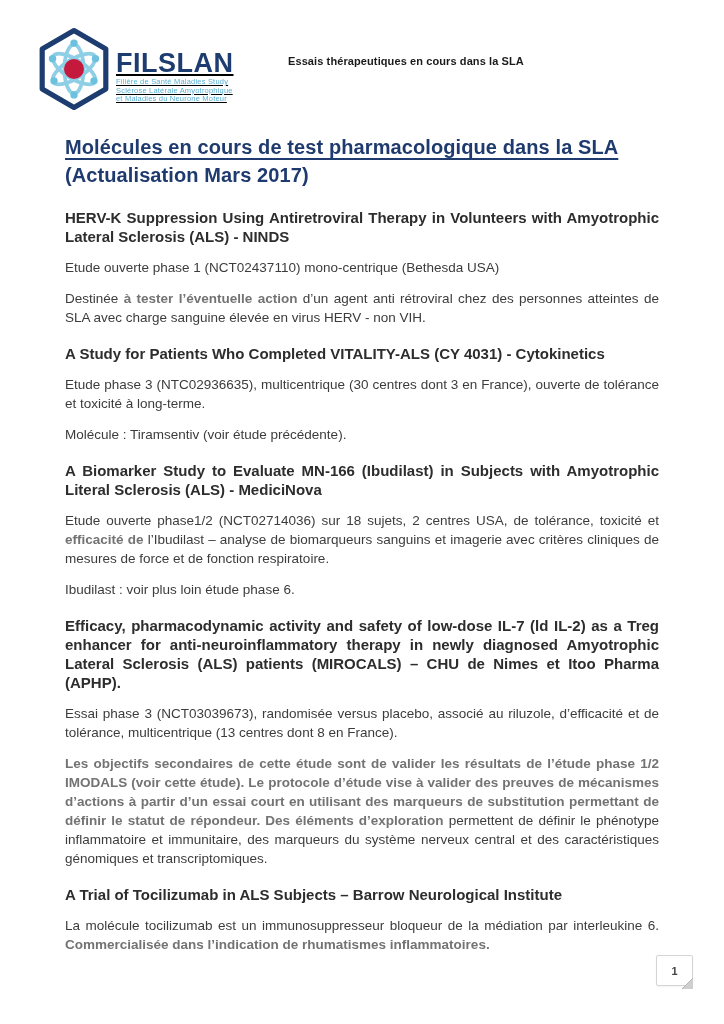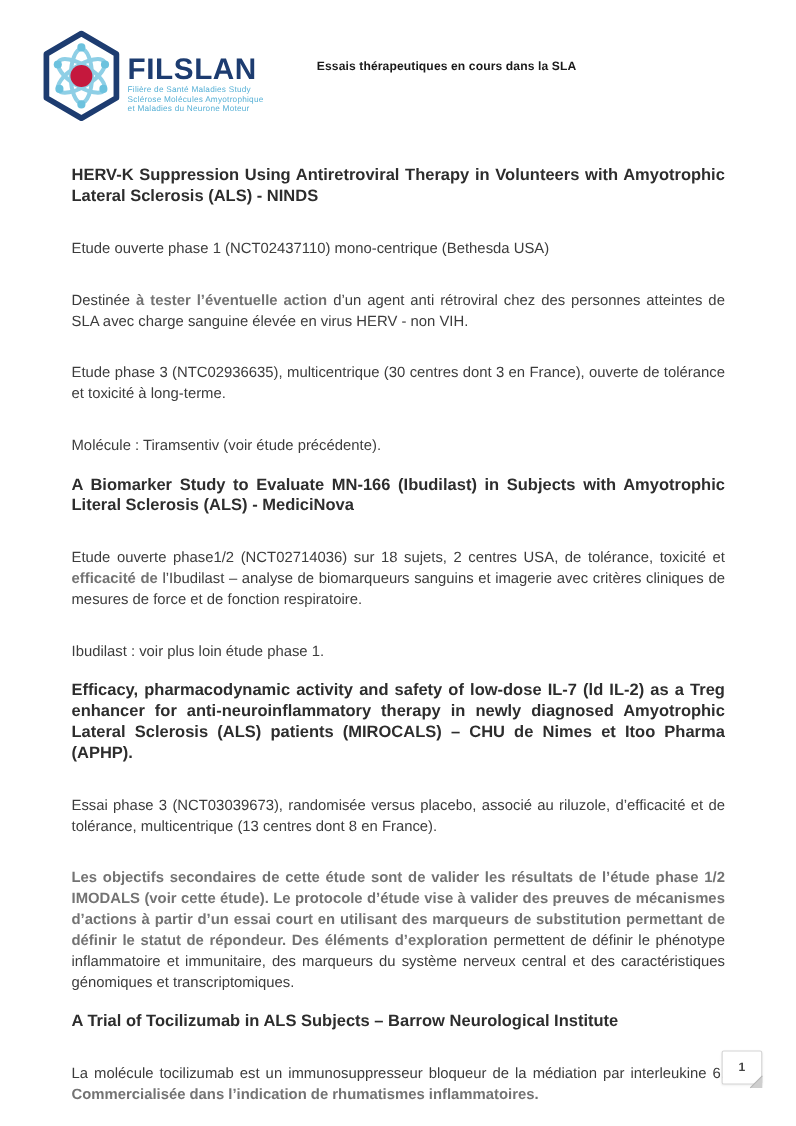--- a/index.html
+++ b/index.html
@@ -19,21 +19,21 @@
     background:#ffffff;
     overflow:hidden;
   }
 
   
   .logo{
     position:absolute;left:37px;top:16px;
     display:flex;align-items:flex-start;
   }
   .logo-hex{width:74px;height:90px;margin-top:8px;}
-  .logo-text{margin-left:5px;padding-top:34px;}
+  .logo-text{margin-left:5px;padding-top:34px;text-decoration:underline;}
   .logo-brand{
     font-size:27px;font-weight:bold;color:var(--logo-navy);
     letter-spacing:.5px;line-height:26px;
   }
   .logo-tagline{margin-top:2px;}
   .logo-tagline div{
     font-size:7.5px;line-height:8.5px;color:#58b1d6;letter-spacing:.2px;
   }
   .header-title{
     position:absolute;left:288px;top:55px;
@@ -54,21 +54,21 @@
     text-decoration:underline;
     text-decoration-thickness:2px;
     text-underline-offset:4px;
   }
   .section-heading{
     font-size:15px;font-weight:bold;color:#2d2d2d;
     line-height:19px;text-align:justify;margin-top:17px;
   }
   .body-paragraph{
     font-size:13.5px;color:var(--text-color);
-    line-height:19px;text-align:justify;margin-top:28px;
+    line-height:19px;text-align:justify;margin-top:12px;
   }
   .run-bold{font-weight:bold;color:#737373;}
 
   
   .page-badge{
     position:absolute;right:31px;bottom:38px;
     width:37px;height:31px;
     background:#fff;border:1px solid #d4d4d4;border-radius:2px;
     display:flex;align-items:center;justify-content:center;
     font-size:11px;font-weight:bold;color:#444;
@@ -97,38 +97,43 @@
           <circle cx="79" cy="42" r="5"></circle>
           <circle cx="23" cy="72" r="5"></circle>
           <circle cx="77" cy="72" r="5"></circle>
         </g>
         <circle cx="50" cy="56" r="13.5" fill="#c5183d"></circle>
       </svg>
       <div class="logo-text">
         <div class="logo-brand">FILSLAN</div>
         <div class="logo-tagline">
           <div>Filière de Santé Maladies Study</div>
-          <div>Sclérose Molécules Amyotrophique</div>
+          <div>Sclérose Latérale Amyotrophique</div>
           <div>et Maladies du Neurone Moteur</div>
         </div>
       </div>
     </div>
     <div class="header-title">Essais thérapeutiques en cours dans la SLA</div>
   </header>
 
   <main class="doc">
+    <h1 class="doc-title">
+      <span class="u">Molécules en cours de test pharmacologique dans la SLA</span><br>
+      <span>(Actualisation Mars 2017)</span>
+    </h1>
     <div id="sections">
         <p class="section-heading">HERV-K Suppression Using Antiretroviral Therapy in Volunteers with Amyotrophic Lateral Sclerosis (ALS) - NINDS</p>
         <p class="body-paragraph"><span>Etude ouverte phase 1 (NCT02437110) mono-centrique (Bethesda USA)</span></p>
         <p class="body-paragraph"><span>Destinée </span><span class="run-bold">à tester l’éventuelle action</span><span> d’un agent anti rétroviral chez des personnes atteintes de SLA avec charge sanguine élevée en virus HERV - non VIH.</span></p>
+        <p class="section-heading">A Study for Patients Who Completed VITALITY-ALS (CY 4031) - Cytokinetics</p>
         <p class="body-paragraph"><span>Etude phase 3 (NTC02936635), multicentrique (30 centres dont 3 en France), ouverte de tolérance et toxicité à long-terme.</span></p>
         <p class="body-paragraph"><span>Molécule : Tiramsentiv (voir étude précédente).</span></p>
         <p class="section-heading">A Biomarker Study to Evaluate MN-166 (Ibudilast) in Subjects with Amyotrophic Literal Sclerosis (ALS) - MediciNova</p>
         <p class="body-paragraph"><span>Etude ouverte phase1/2 (NCT02714036) sur 18 sujets, 2 centres USA, de tolérance, toxicité et </span><span class="run-bold">efficacité de</span><span> l’Ibudilast – analyse de biomarqueurs sanguins et imagerie avec critères cliniques de mesures de force et de fonction respiratoire.</span></p>
-        <p class="body-paragraph"><span>Ibudilast : voir plus loin étude phase 1.</span></p>
+        <p class="body-paragraph"><span>Ibudilast : voir plus loin étude phase 6.</span></p>
         <p class="section-heading">Efficacy, pharmacodynamic activity and safety of low-dose IL-7 (ld IL-2) as a Treg enhancer for anti-neuroinflammatory therapy in newly diagnosed Amyotrophic Lateral Sclerosis (ALS) patients (MIROCALS) – CHU de Nimes et Itoo Pharma (APHP).</p>
         <p class="body-paragraph"><span>Essai phase 3 (NCT03039673), randomisée versus placebo, associé au riluzole, d’efficacité et de tolérance, multicentrique (13 centres dont 8 en France).</span></p>
         <p class="body-paragraph"><span class="run-bold">Les objectifs secondaires de cette étude sont de valider les résultats de l’étude phase 1/2 IMODALS (voir cette étude). Le protocole d’étude vise à valider des preuves de mécanismes d’actions à partir d’un essai court en utilisant des marqueurs de substitution permettant de définir le statut de répondeur. Des éléments d’exploration</span><span> permettent de définir le phénotype inflammatoire et immunitaire, des marqueurs du système nerveux central et des caractéristiques génomiques et transcriptomiques.</span></p>
         <p class="section-heading">A Trial of Tocilizumab in ALS Subjects – Barrow Neurological Institute</p>
         <p class="body-paragraph"><span>La molécule tocilizumab est un immunosuppresseur bloqueur de la médiation par interleukine 6. </span><span class="run-bold">Commercialisée dans l’indication de rhumatismes inflammatoires.</span></p>
       </div>
   </main>
 
   <div class="page-badge">
     <span>1</span>

